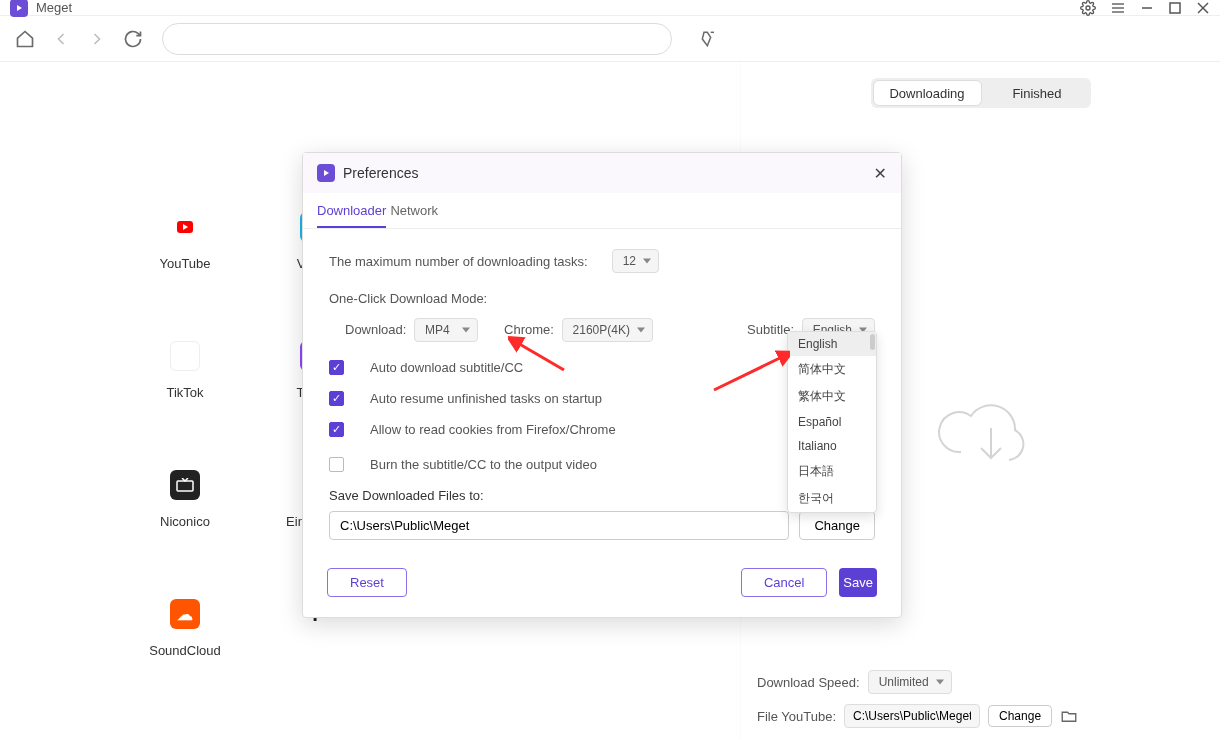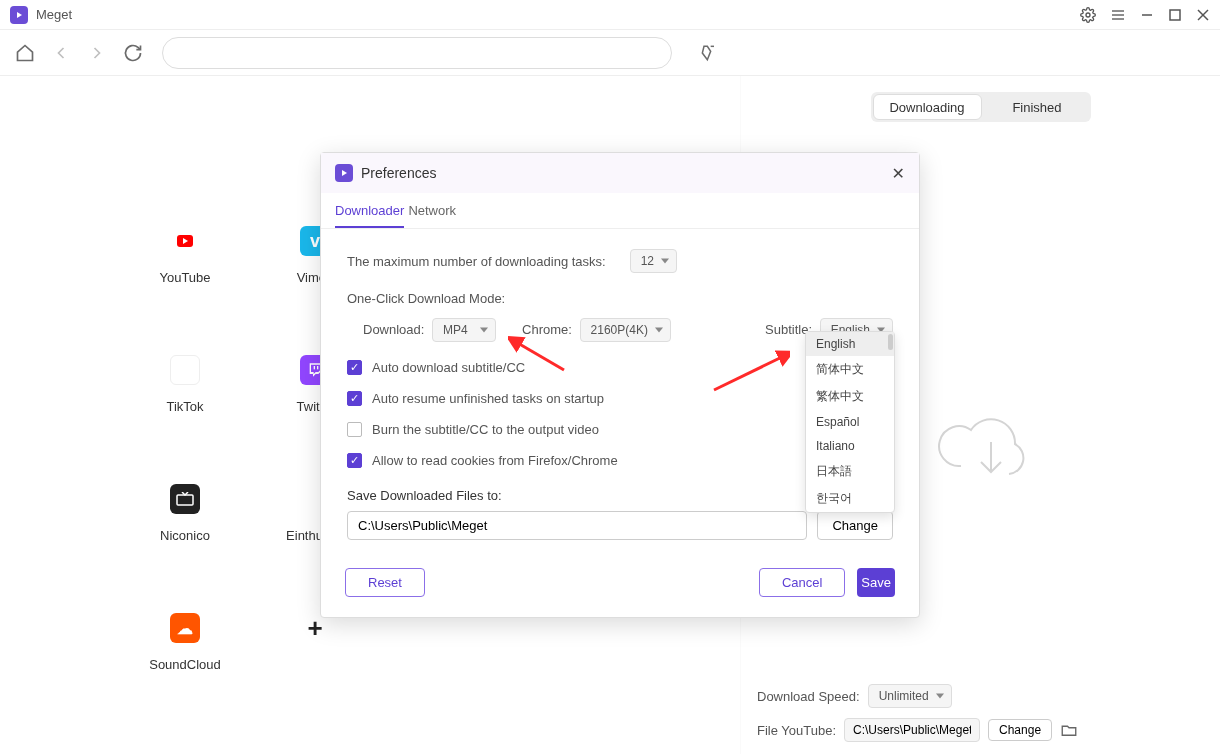--- a/index.html
+++ b/index.html
@@ -1,19 +1,19 @@
 <!DOCTYPE html>
 <html><head>
 <meta charset="utf-8">
 <style>
 * { box-sizing: border-box; margin: 0; padding: 0; }
 body { font-family: -apple-system, 'Segoe UI', Arial, sans-serif; font-size: 13px; color: #333; background: #fff; width: 1220px; height: 754px; overflow: hidden; position: relative; }
 
 
-.titlebar { height: 30px; display: flex; align-items: center; padding: 0 10px; border-bottom: 1px solid #eee; }
+.titlebar { height: 16px; display: flex; align-items: center; padding: 0 10px; border-bottom: 1px solid #eee; }
 .app-logo { width: 18px; height: 18px; background: #6b4dd6; border-radius: 4px; display: flex; align-items: center; justify-content: center; margin-right: 8px; }
 .app-logo svg { width: 10px; height: 10px; }
 .app-title { font-size: 13px; color: #555; }
 .titlebar-right { margin-left: auto; display: flex; gap: 14px; align-items: center; }
 .titlebar-right span, .titlebar-right svg { cursor: pointer; color: #555; }
 
 
 .navbar { height: 46px; display: flex; align-items: center; padding: 0 14px; gap: 14px; border-bottom: 1px solid #eee; }
 .navbar .ico { width: 22px; height: 22px; display:flex;align-items:center;justify-content:center; cursor: pointer; color: #6b6b6b; }
 .urlbar { flex: 1; height: 32px; border: 1px solid #ddd; border-radius: 16px; background: #fff; max-width: 510px; margin-left: 4px; }
@@ -38,35 +38,35 @@
 .cloud-zone { flex:1; display:flex;align-items:center;justify-content:center; }
 .cloud-icon { color:#ccc; }
 
 .right-footer { position:absolute; bottom:0; left:0; right:0; padding:12px 16px; font-size:13px; color:#555; }
 .right-footer .row { display:flex;align-items:center;gap:8px; margin-top:10px; }
 .rf-select { border:1px solid #ddd; background:#f6f6f6; border-radius:4px; padding:3px 24px 3px 10px; font-size:12px; position:relative; }
 .rf-input { border:1px solid #ddd; background:#f6f6f6; border-radius:4px; padding:4px 8px; font-size:12px; width:136px; }
 .rf-btn { border:1px solid #ccc; background:#fff; border-radius:4px; padding:3px 10px; font-size:12px; cursor:pointer; }
 
 
-.modal { position:absolute; left:320px; top:152px; width:600px; background:#fff; border:1px solid #ddd; border-radius:4px; box-shadow:0 6px 24px rgba(0,0,0,0.15); z-index:100; overflow:visible; }
+.modal { position:absolute; left:302px; top:152px; width:600px; background:#fff; border:1px solid #ddd; border-radius:4px; box-shadow:0 6px 24px rgba(0,0,0,0.15); z-index:100; overflow:visible; }
 .modal-header { height:40px; display:flex;align-items:center; padding:0 14px; background:#faf7fd; }
 .modal-header .app-logo { margin-right:8px; }
 .modal-title { font-size:14px; color:#333; }
 .modal-close { margin-left:auto; cursor:pointer; font-size:16px; color:#444; }
 .modal-tabs { display:flex; gap:4px; padding:0 14px; border-bottom:1px solid #eee; height:36px; align-items:flex-end; }
 .modal-tab { padding-bottom:8px; font-size:13px; color:#666; cursor:pointer; border-bottom:2px solid transparent; }
 .modal-tab.active { color:#5c3fd4; border-bottom-color:#5c3fd4; }
 .modal-body { padding:20px 26px 14px 26px; }
 .form-row { display:flex;align-items:center; gap:24px; margin-bottom:18px; font-size:13px; color:#555; flex-wrap:wrap; }
 .select { border:1px solid #ddd; background:#f5f5f5; border-radius:4px; padding:4px 22px 4px 10px; font-size:12px; position:relative; display:inline-flex;align-items:center; min-width:42px; }
 .select::after { content:''; position:absolute; right:7px; top:50%; width:0;height:0;border-left:4px solid transparent;border-right:4px solid transparent;border-top:5px solid #888; transform:translateY(-50%); }
 .sub-label { display:inline-block; margin-right:4px; color:#555; }
 .indent { margin-left:16px; }
-.checkbox-row { display:flex;align-items:center;gap:10px; margin-bottom:16px; font-size:13px; color:#555; }
+.checkbox-row { display:flex;align-items:center;gap:26px; margin-bottom:16px; font-size:13px; color:#555; }
 .chk { width:15px;height:15px;border:1.5px solid #bbb;border-radius:2px;display:flex;align-items:center;justify-content:center;cursor:pointer; flex-shrink:0; }
 .chk.checked { background:#5c3fd4;border-color:#5c3fd4; }
 .chk.checked::after { content:'✓'; color:#fff; font-size:11px; line-height:1; }
 .path-row { display:flex; gap:10px; }
 .path-input { flex:1; border:1px solid #ccc; border-radius:4px; padding:6px 10px; font-size:13px; }
 .btn { border:1px solid #ccc; background:#fff; border-radius:4px; padding:6px 14px; font-size:13px; cursor:pointer; }
 .modal-footer { display:flex; padding:14px 24px 20px; gap:12px; }
 .btn-outline-purple { border:1px solid #8b6fe8; color:#5c3fd4; background:#fff; border-radius:4px; padding:6px 22px; font-size:13px; cursor:pointer; }
 .btn-purple { background:#5c3fd4; color:#fff; border:none; border-radius:4px; padding:6px 4px; font-size:13px; cursor:pointer; }
 .modal-footer .spacer { flex:1; }
@@ -282,27 +282,27 @@
     </div>
 
     <div class="checkbox-row">
       <span class="chk checked"></span>
       <span>Auto download subtitle/CC</span>
     </div>
     <div class="checkbox-row">
       <span class="chk checked"></span>
       <span>Auto resume unfinished tasks on startup</span>
     </div>
+    <div class="checkbox-row" style="margin-bottom:20px;">
+      <span class="chk checked"></span>
+      <span>Allow to read cookies from Firefox/Chrome</span>
+    </div>
     <div class="checkbox-row">
       <span class="chk"></span>
       <span>Burn the subtitle/CC to the output video</span>
-    </div>
-    <div class="checkbox-row" style="margin-bottom:20px;">
-      <span class="chk checked"></span>
-      <span>Allow to read cookies from Firefox/Chrome</span>
     </div>
 
     <div style="margin-bottom:8px;">
       <span>Save Downloaded Files to:</span>
     </div>
     <div class="path-row">
       <input class="path-input" value="C:\Users\Public\Meget" style="">
       <button class="btn">Change</button>
     </div>
   </div>

